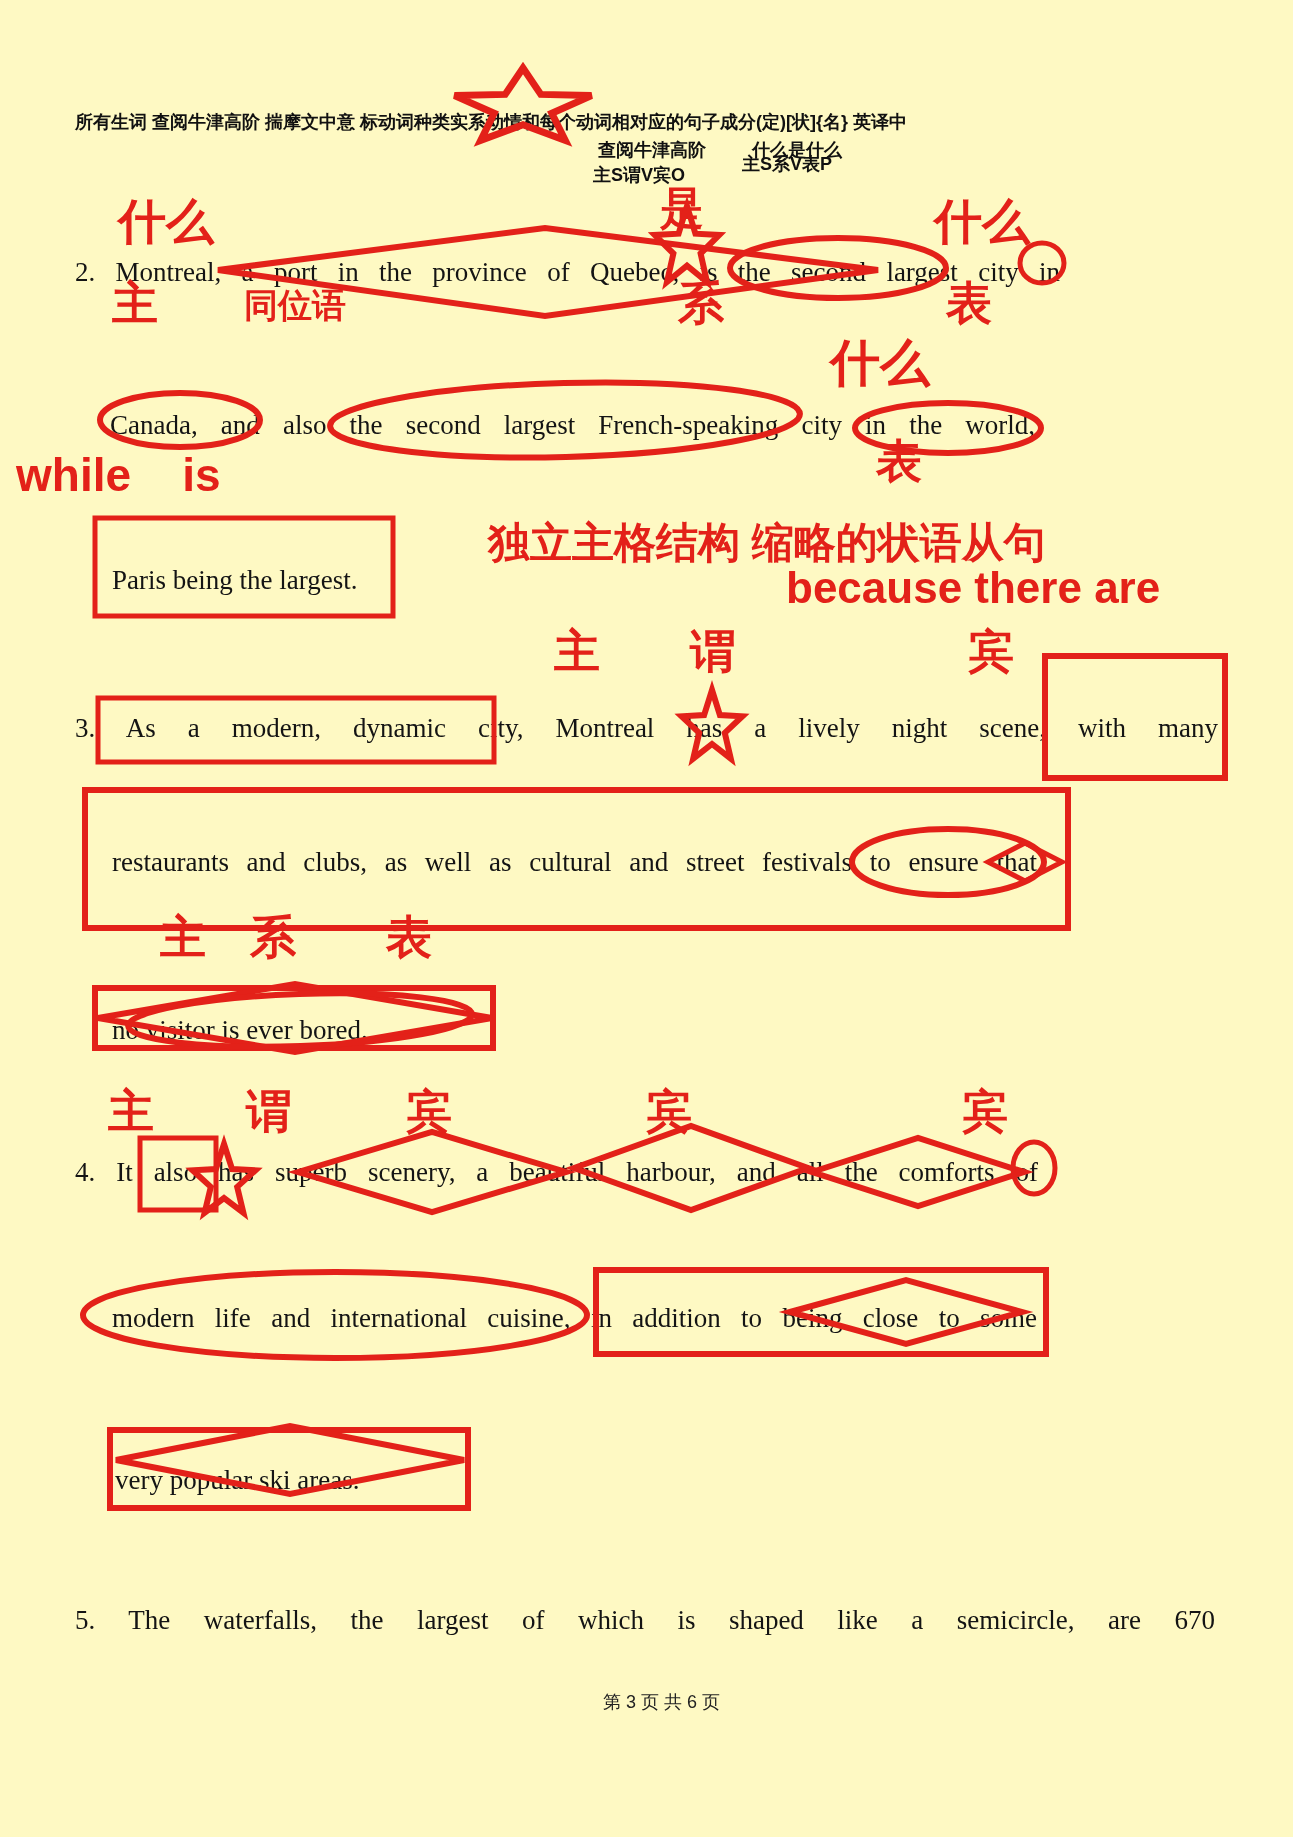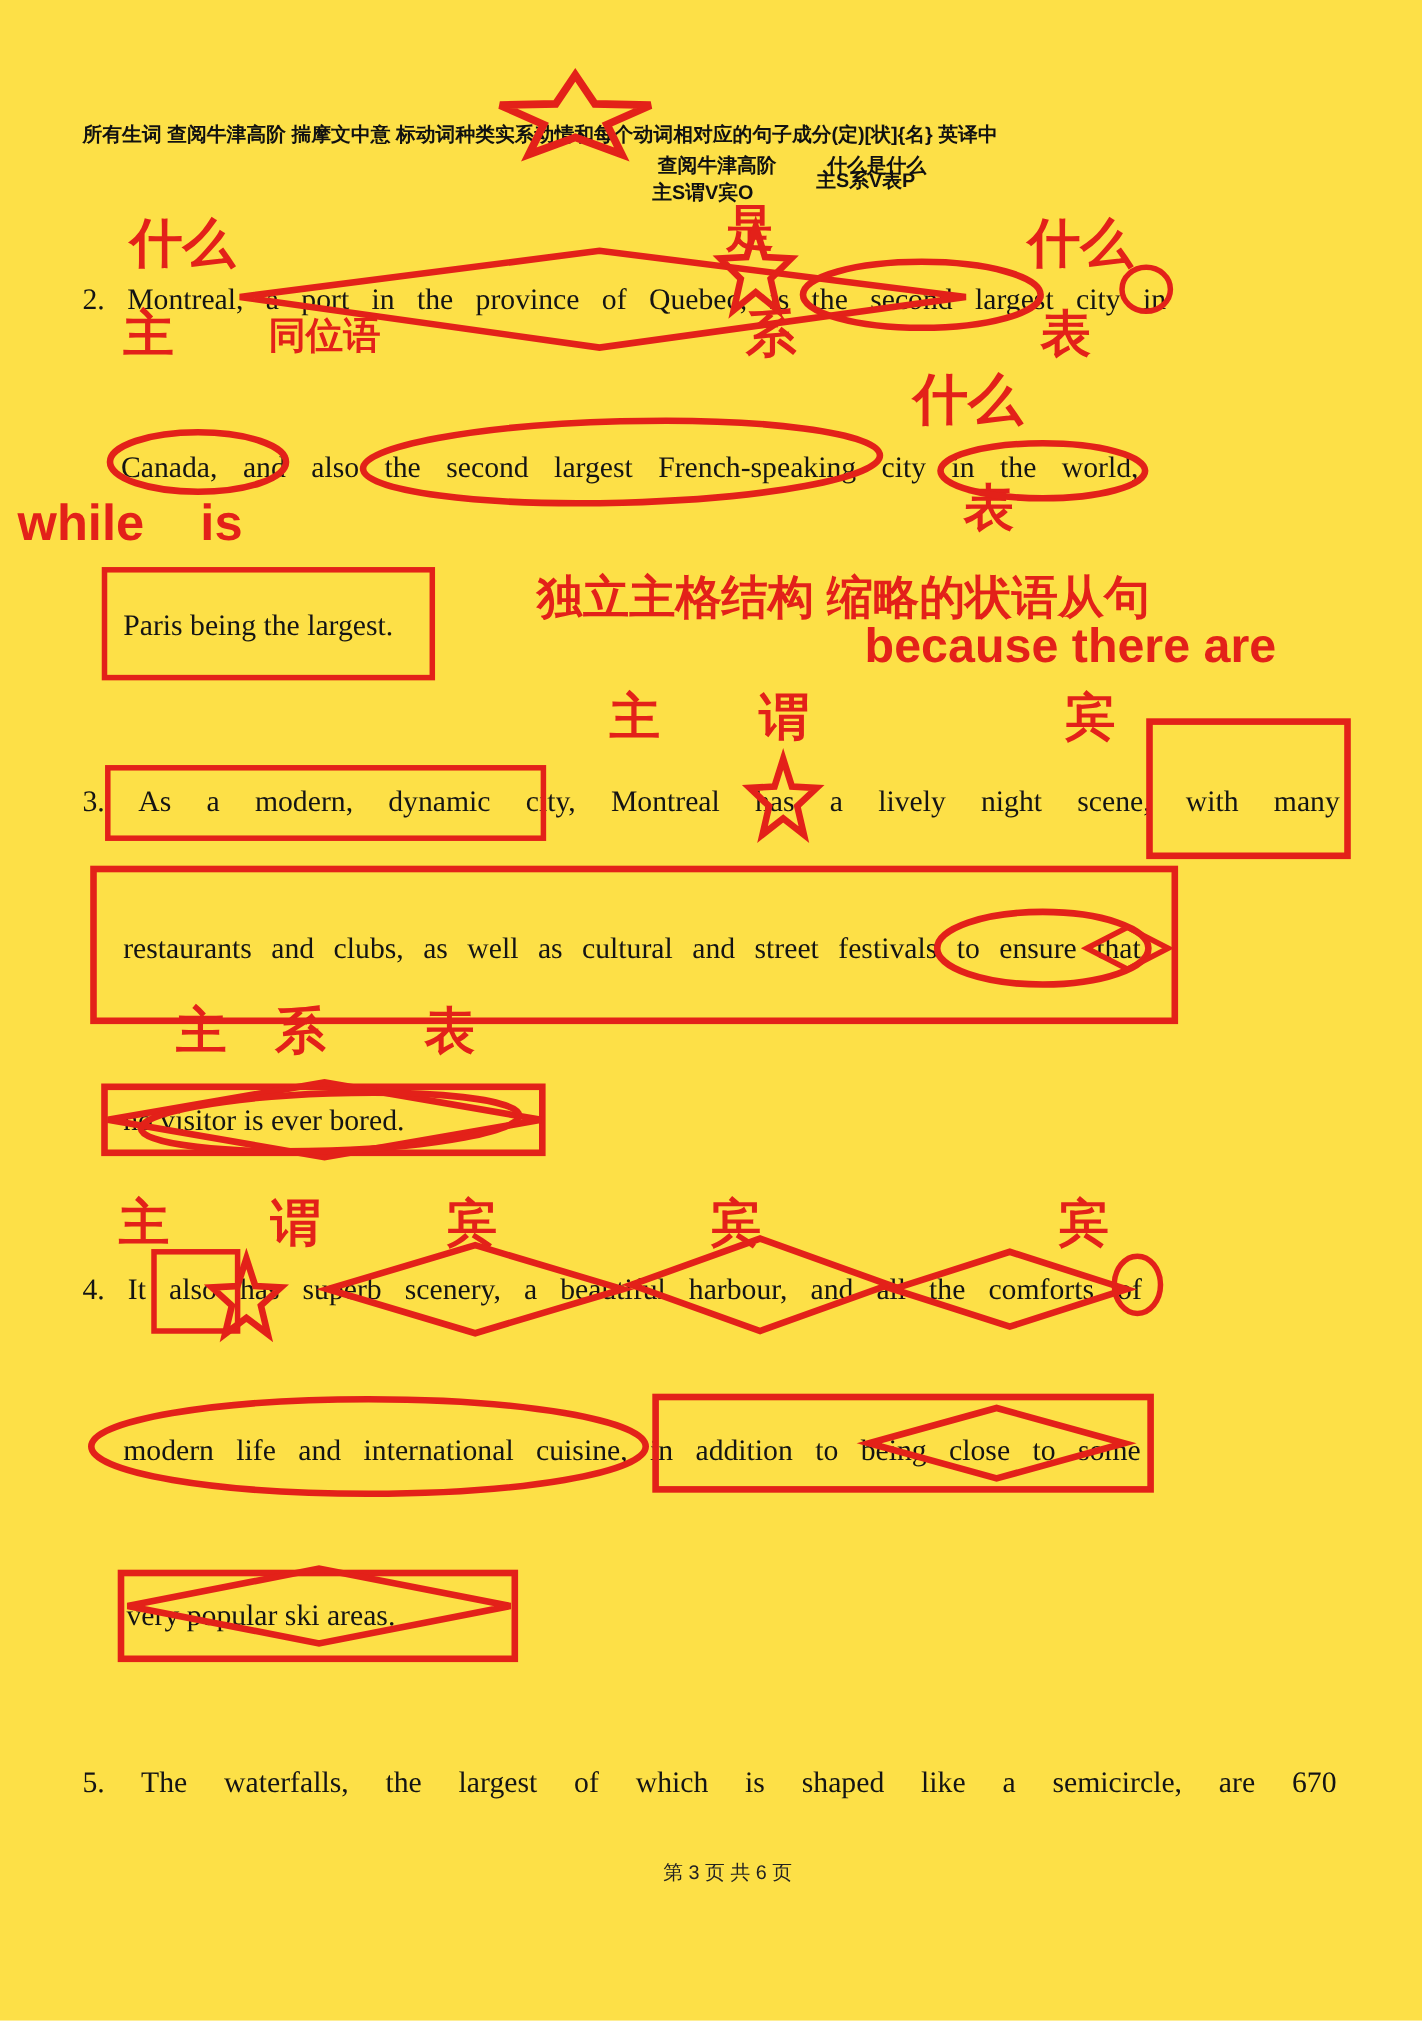--- a/index.html
+++ b/index.html
@@ -1,22 +1,22 @@
 <!DOCTYPE html>
 <html><head>
 <meta charset="utf-8">
 <style>
   html,body{margin:0;padding:0;background:#ffffff;}
-  #canvas{position:relative;width:1293px;height:1837px;background:#fde047;overflow:hidden;
+  #canvas{position:relative;width:1293px;height:1837px;background:#fef9c3;overflow:hidden;
           font-family:"Liberation Sans",sans-serif;}
   .hdr{position:absolute;color:#111;font-weight:bold;font-family:"Liberation Sans",sans-serif;
        white-space:pre;}
   .eng{position:absolute;color:#141414;font-family:"Liberation Serif","DejaVu Serif",serif;
        font-size:27px;line-height:34px;text-align:justify;text-align-last:justify;white-space:normal;}
-  .eng.noj{text-align:left;text-align-last:left;white-space:pre;}
+  .eng.noj{text-align:left;text-align-last:left;white-space:pre;margin-top:12px;}
   .red{position:absolute;color:#e32119;font-weight:bold;white-space:pre;
        font-family:"Liberation Sans","DejaVu Sans",sans-serif;line-height:1;}
   svg.overlay{position:absolute;left:0;top:0;pointer-events:none;}
   svg.overlay *{fill:none;stroke:#e32119;}
   .footer{position:absolute;color:#222;font-family:"Liberation Sans",sans-serif;margin-left:15px;}
 </style>
 </head>
 <body>
 
 <div id="canvas">

